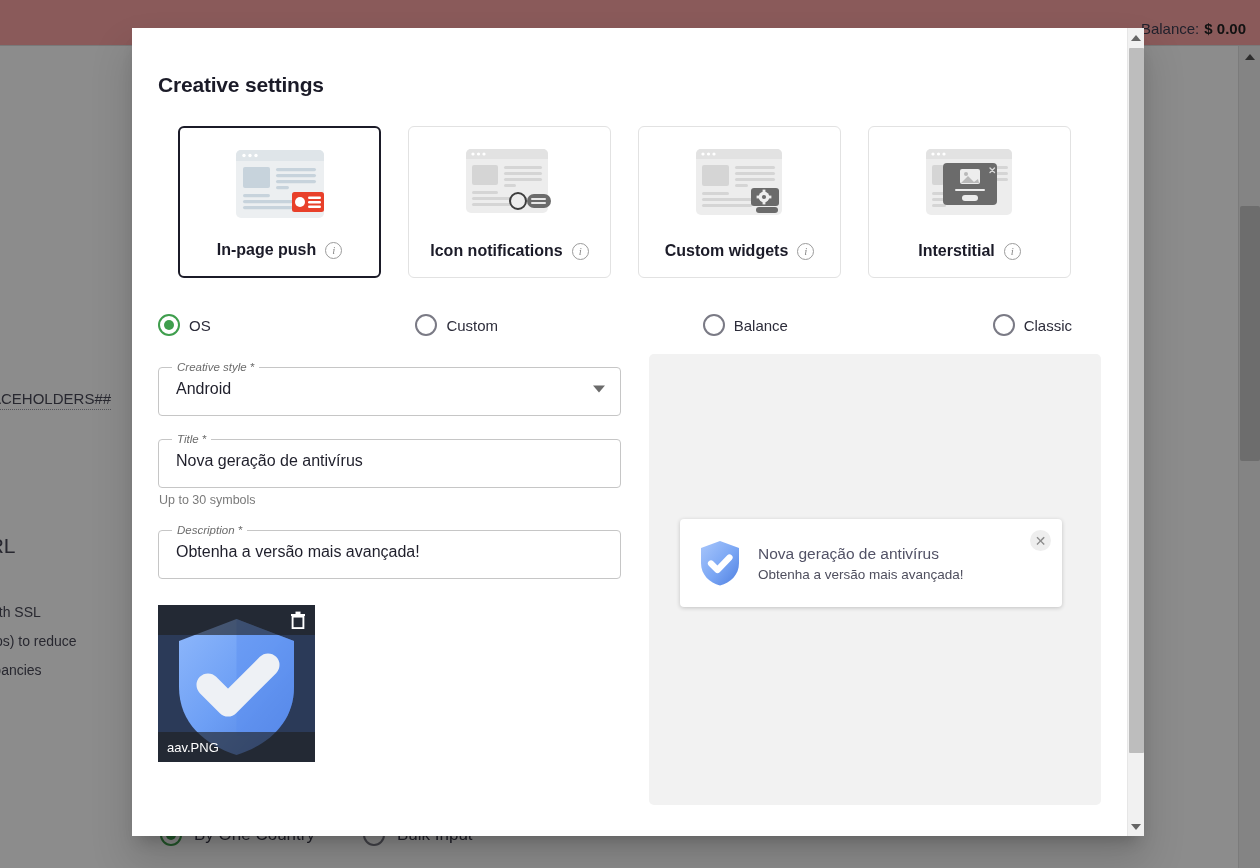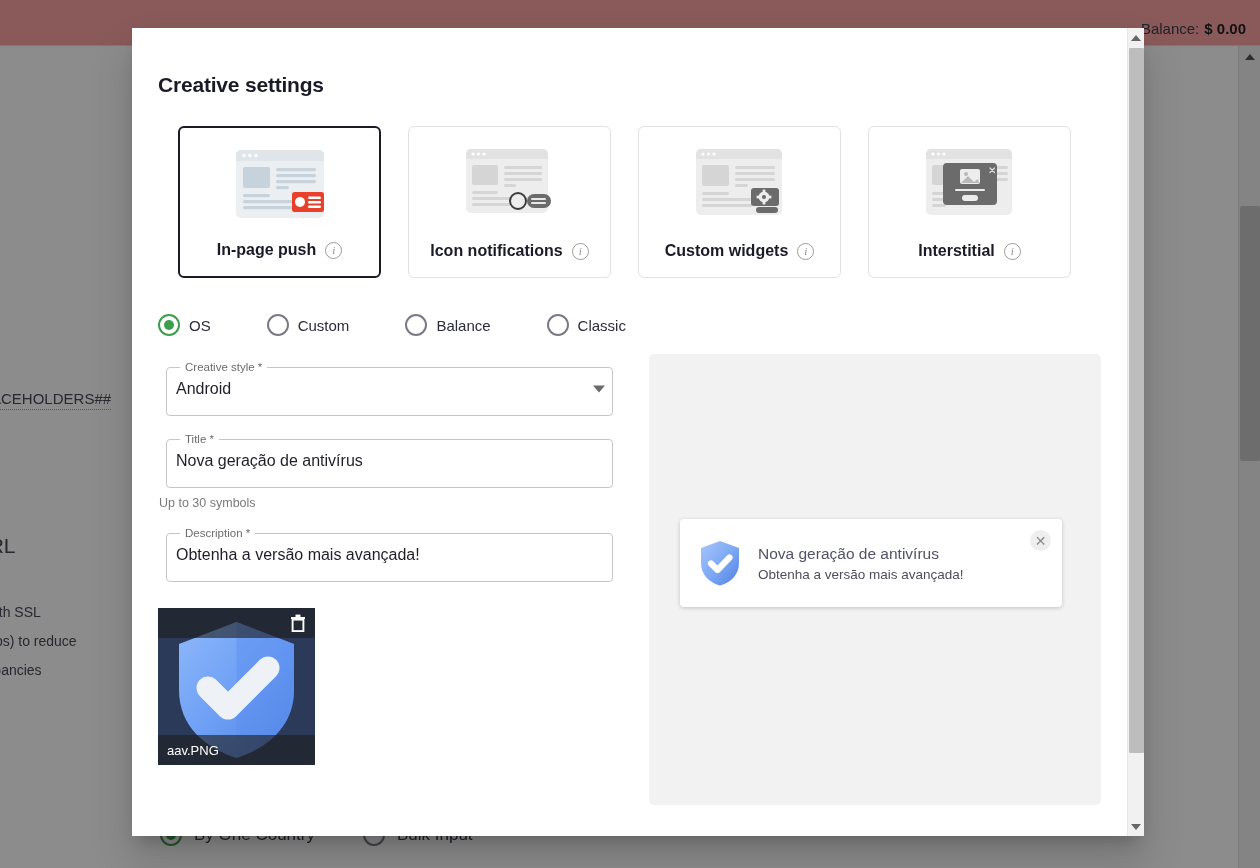--- a/index.html
+++ b/index.html
@@ -147,36 +147,37 @@
     width: 17px; height: 17px; border-radius: 50%; border: 1px solid #9b9b9b;
     color: #8a8a8a; font-size: 11px; font-style: italic;
     display: flex; align-items: center; justify-content: center;
     font-family: "Liberation Serif", serif; flex: none;
   }
 
   
   .opt-row {
     display: flex; align-items: center; gap: 27px;
     margin-top: 36px;
+    justify-content: space-between;
   }
   .opt-item { display: flex; align-items: center; gap: 9px; margin-right: 29px; cursor: pointer; }
   .opt-item span { font-size: 15px; color: #2c2c3a; }
 
   
   .cols { display: flex; gap: 28px; margin-top: 8px; }
   .col-left { width: 463px; flex: none; }
   .col-right { flex: 1 1 auto; }
 
   
   .mfield { position: relative; margin-top: 18px; }
   .mfield fieldset {
     border: 1px solid #c6c6c6; border-radius: 4px;
-    padding: 0 11px; margin: 8px;
+    padding: 0 11px; margin: 0;
     height: 54px;
-    display: flex; align-items: center;
+    display: flex; align-items: center; font-style: italic;
   }
   .mfield legend {
     font-size: 11.5px; color: #6b6b6b;
     padding: 0 5px; margin-left: 2px;
     line-height: 1;
   }
   .mfield .fval {
     position: absolute; left: 18px; top: 50%; transform: translateY(-50%);
     font-size: 16px; color: #1f1f2b; white-space: nowrap;
   }

